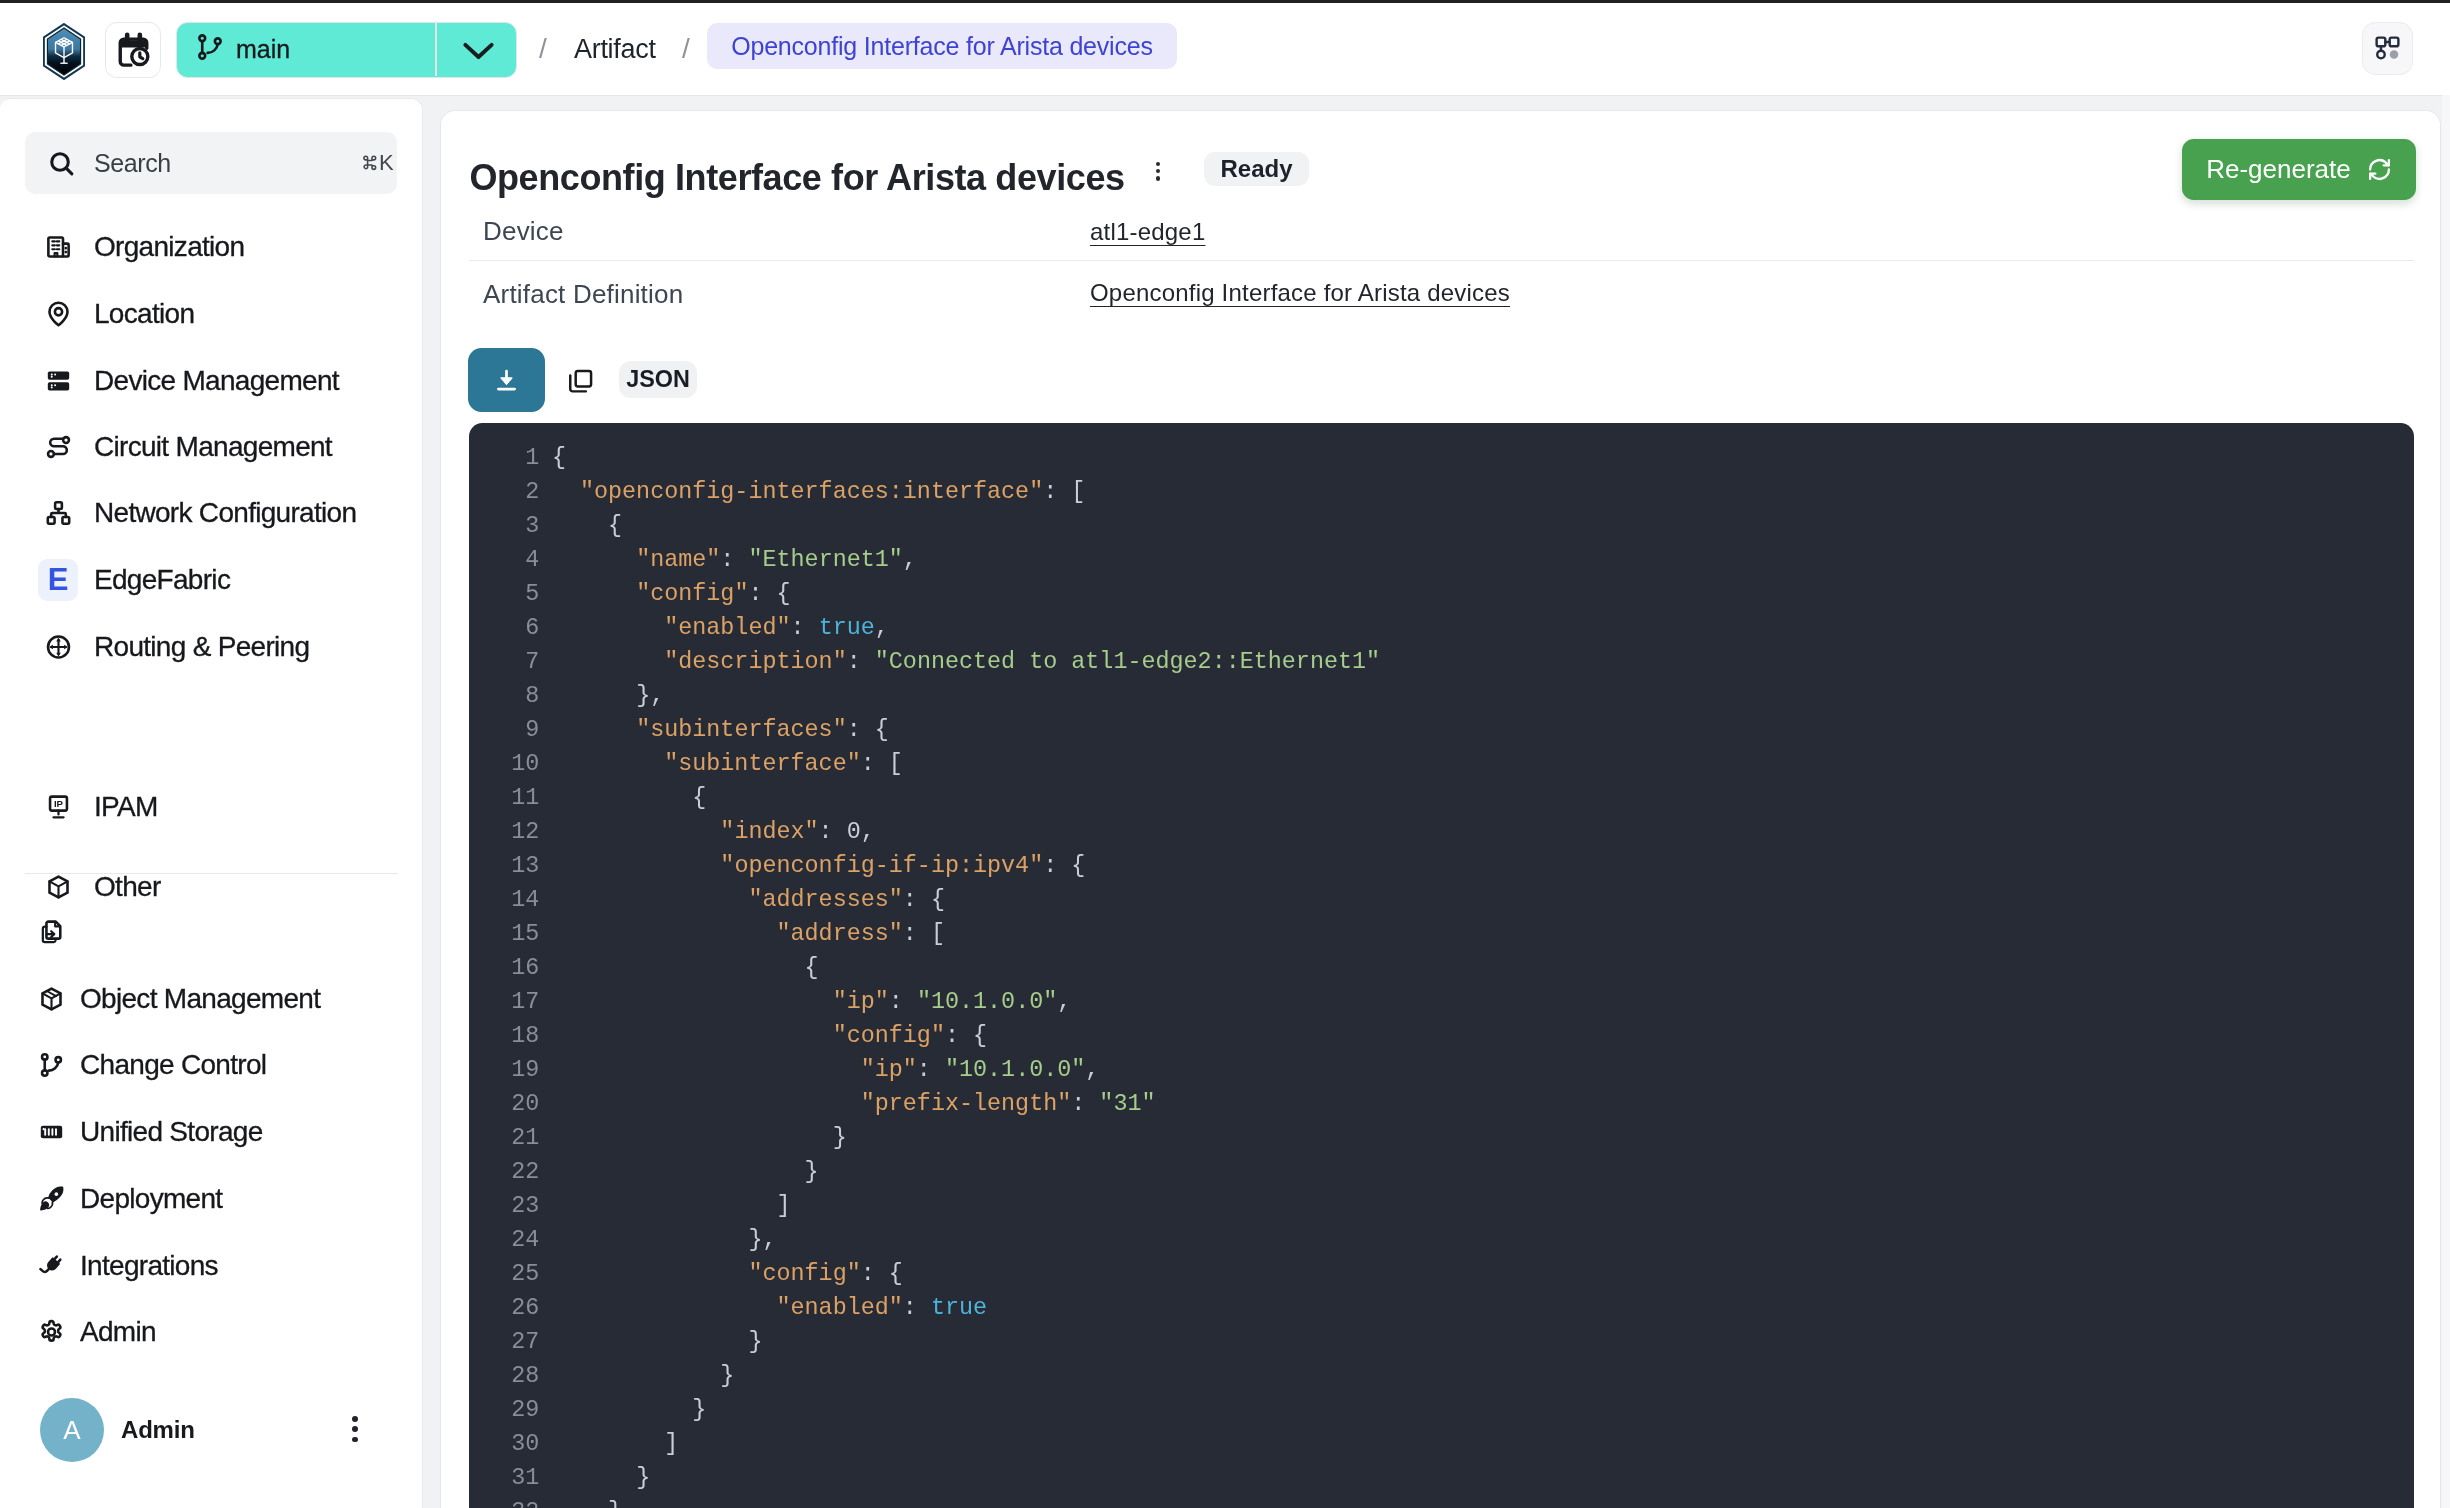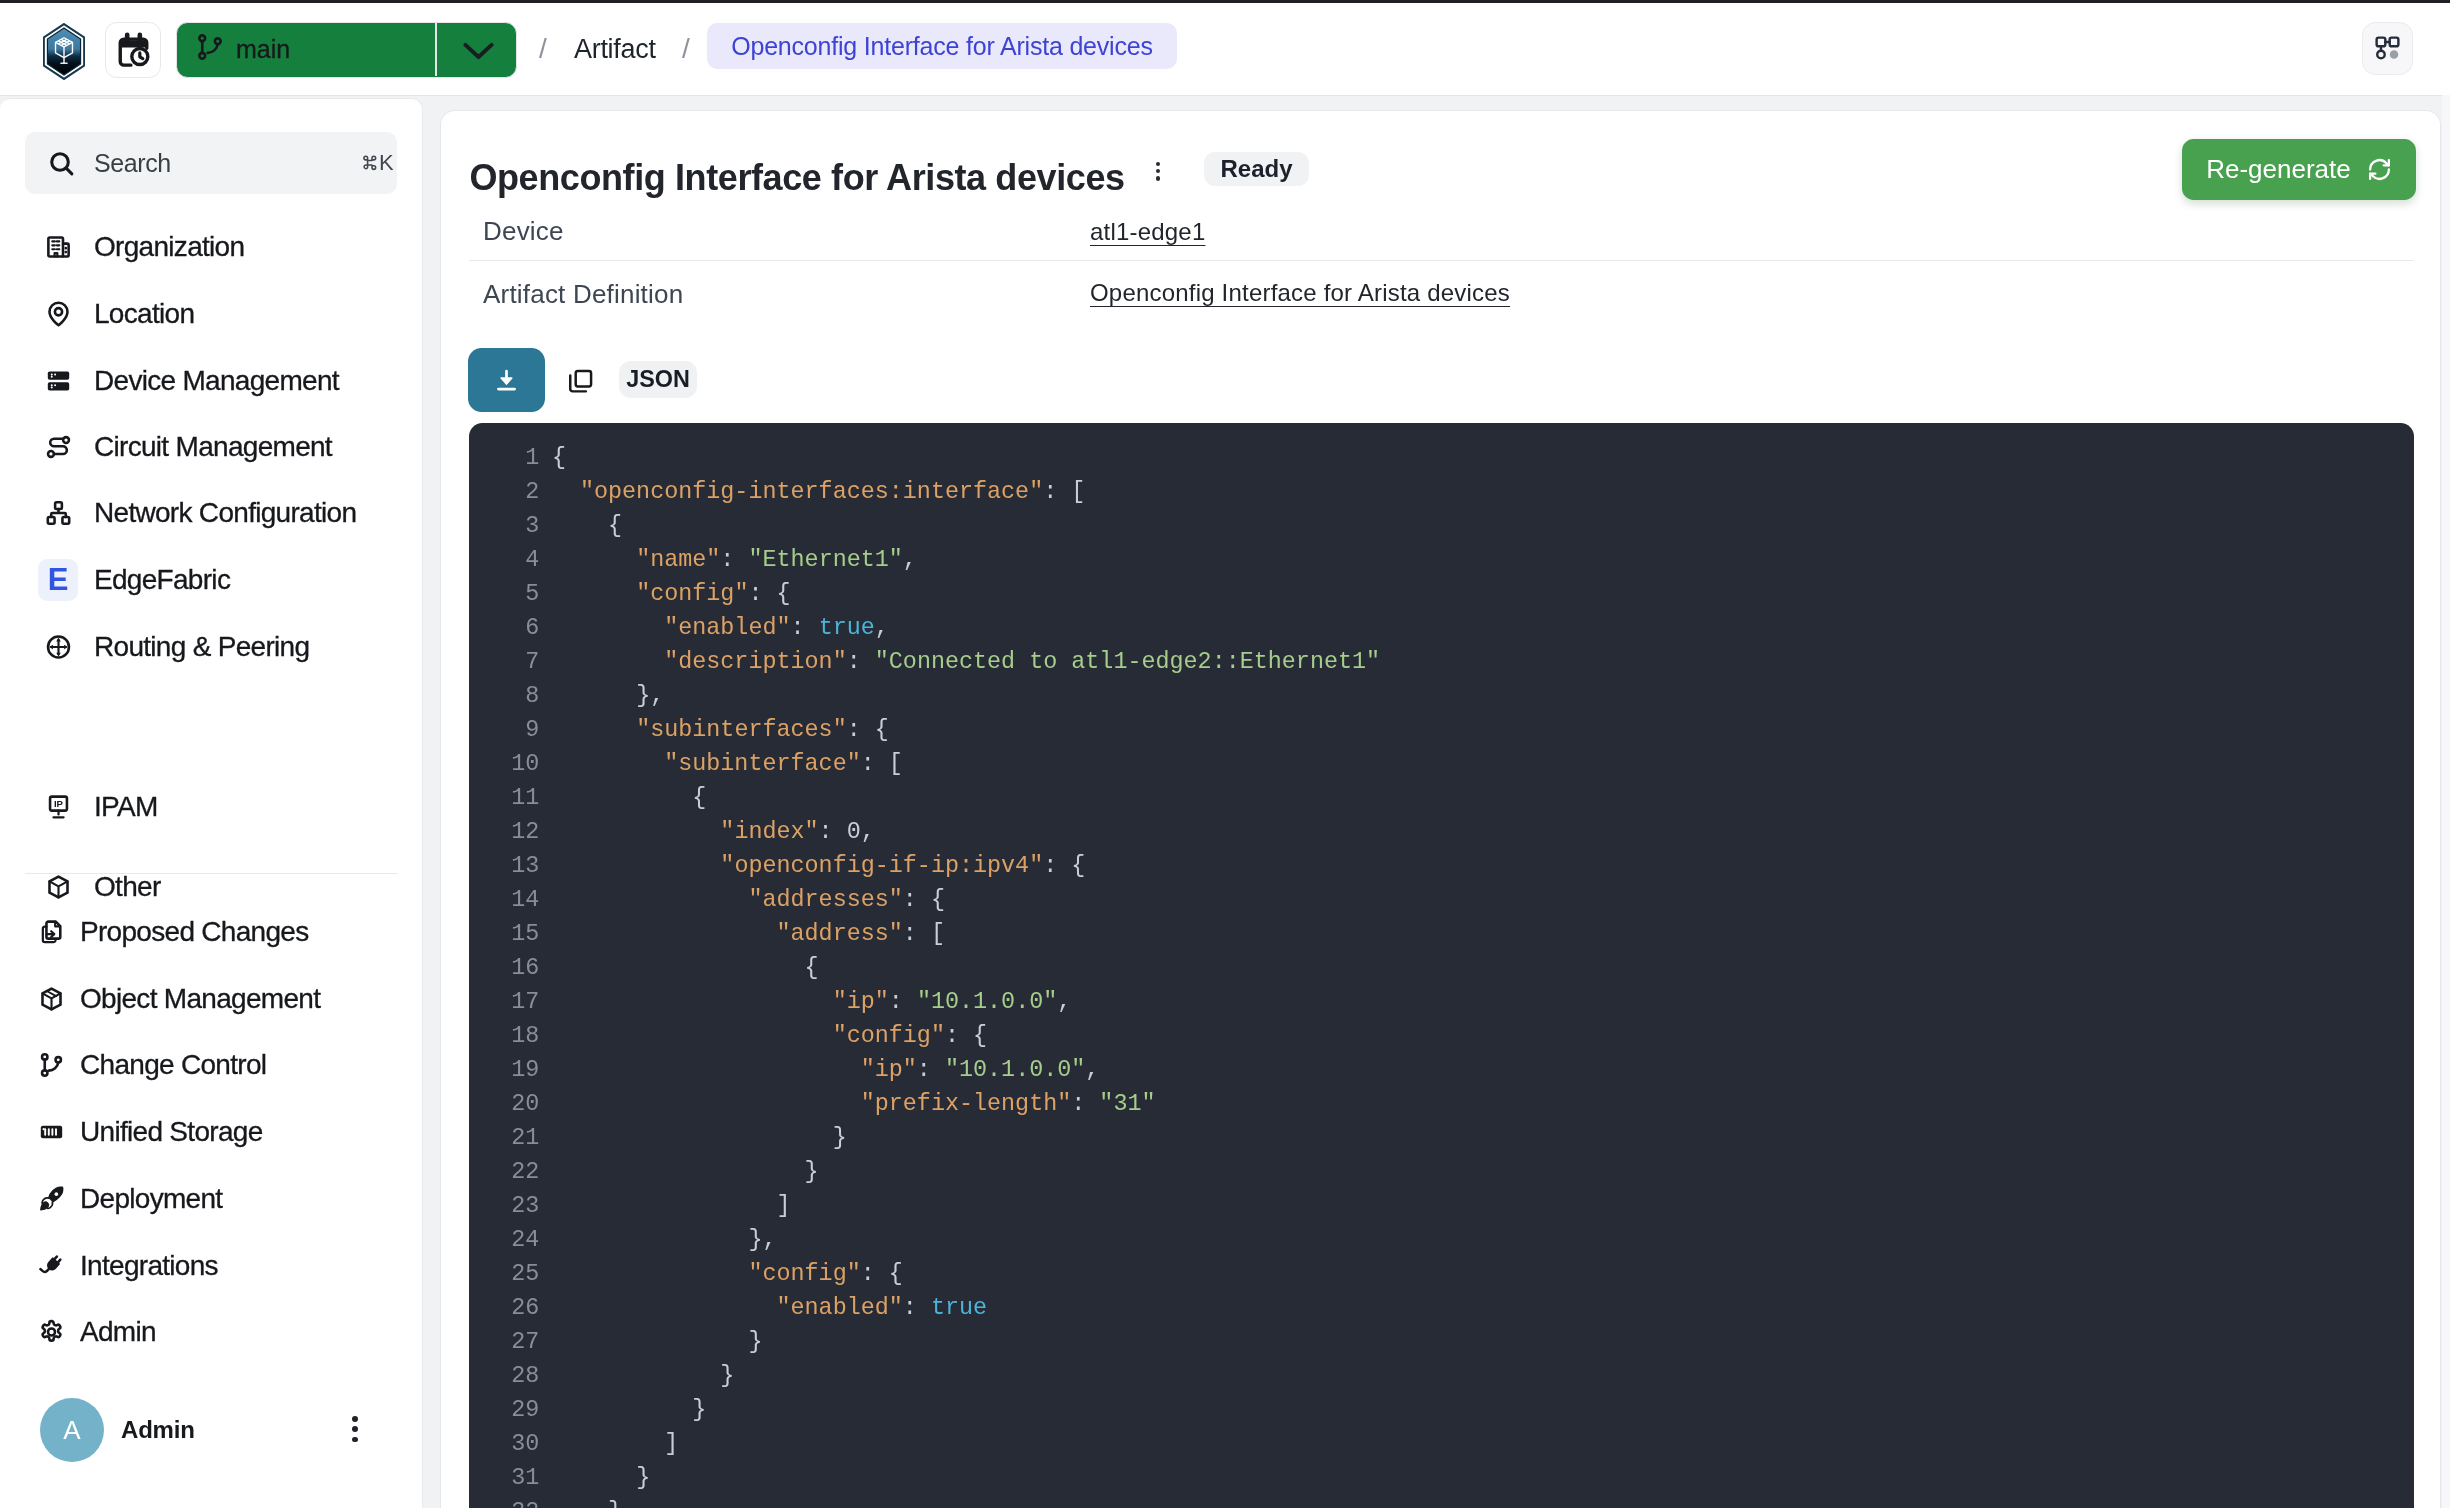--- a/index.html
+++ b/index.html
@@ -4,21 +4,21 @@
 <style>
 * { margin:0; padding:0; box-sizing:border-box; }
 html,body { width:2450px; height:1509px; overflow:hidden; }
 body { position:relative; font-family:"Liberation Sans", sans-serif; background:#f1f2f3; }
 .abs { position:absolute; }
 #topstrip { left:0; top:0; width:2450px; height:2.5px; background:#1f2125; }
 #header { left:0; top:2.5px; width:2450px; height:93px; background:#fff; border-bottom:1.7px solid #e4e5e9; }
 #logo { left:43px; top:22.6px; }
 .hbtn { border:1.7px solid #e7e8eb; background:#fff; border-radius:11.7px; }
 #calbtn { left:105px; top:22px; width:56px; height:56px; display:flex; align-items:center; justify-content:center; }
-#branchsel { left:176px; top:22px; width:341px; height:56px; border:1.7px solid #e4e5e9; border-radius:11.7px; background:#15803d; }
+#branchsel { left:176px; top:22px; width:341px; height:56px; border:1.7px solid #e4e5e9; border-radius:11.7px; background:#5eead4; }
 #branchsel .divv { position:absolute; left:258px; top:0px; width:1.7px; height:53px; background:#e4e5e9; }
 #branchsel svg.gb { position:absolute; left:22px; top:11px; }
 #branchsel .txt { position:absolute; left:59px; top:0; height:53px; display:flex; align-items:center; font-size:25px; color:#17191d; -webkit-text-stroke:0.3px #17191d; }
 #branchsel svg.chev { position:absolute; left:279px; top:5px; }
 .crumbsep { top:2.5px; height:93px; display:flex; align-items:center; font-size:28px; color:#8d939c; }
 .crumbtxt { top:2.5px; height:93px; display:flex; align-items:center; font-size:27px; color:#1f242b; letter-spacing:-0.3px; }
 #crumbpill { left:707px; top:23.4px; width:470px; height:46px; border-radius:10px; background:#e9e9fb; display:flex; align-items:center; justify-content:center; font-size:25px; color:#3e43d4; letter-spacing:-0.2px; }
 #rightbtn { left:2362px; top:22px; width:51px; height:53px; border-radius:13.4px; background:#f7f7f9; border:1.7px solid #ebebee; display:flex; align-items:center; justify-content:center; }
 
 #sidebar { left:0; top:98px; width:423px; height:1411px; background:#fff; border-top:1.7px solid #e9eaed; border-right:1.7px solid #e9eaed; border-radius:10px 11.7px 0 0; }
@@ -207,21 +207,20 @@
         </svg></div>
       <div class="lb">Other</div>
     </div>
   <div class="navitem lo" style="top:799px;">
       <div class="ic"><svg width="27" height="27" viewBox="0 0 24 24" fill="none" stroke="#17191d" stroke-width="2.3" stroke-linecap="round" stroke-linejoin="round">
           <path d="M9.2 2.8h6.6l4 4v9.4a1.7 1.7 0 0 1-1.7 1.7H9.2a1.7 1.7 0 0 1-1.7-1.7V4.5a1.7 1.7 0 0 1 1.7-1.7Z"></path>
           <path d="M15.2 2.8V7h4.3" stroke-width="1.8"></path>
           <path d="M7.5 7.2H6a1.7 1.7 0 0 0-1.7 1.7v10.4A1.7 1.7 0 0 0 6 21h8a1.7 1.7 0 0 0 1.6-1.2" stroke-width="2"></path>
           <path d="M8.3 13.9h6M11.7 11.3l2.8 2.6-2.8 2.6" stroke-width="1.9"></path>
         </svg></div>
-      <div class="lb">Proposed Changes</div>
     </div>
   <div class="navitem lo" style="top:866px;">
       <div class="ic"><svg width="27" height="27" viewBox="0 0 24 24" fill="none" stroke="#17191d" stroke-width="2.3" stroke-linecap="round" stroke-linejoin="round">
           <path d="M12 2.7 20 7v10l-8 4.3L4 17V7Z"></path>
           <path d="M4 7l8 4.4L20 7M12 11.4V21.3" stroke-width="1.9"></path>
           <path d="M7.8 4.9l8.3 4.5" stroke-width="1.7"></path>
         </svg></div>
       <div class="lb">Object Management</div>
     </div>
   <div class="navitem lo" style="top:932px;">

